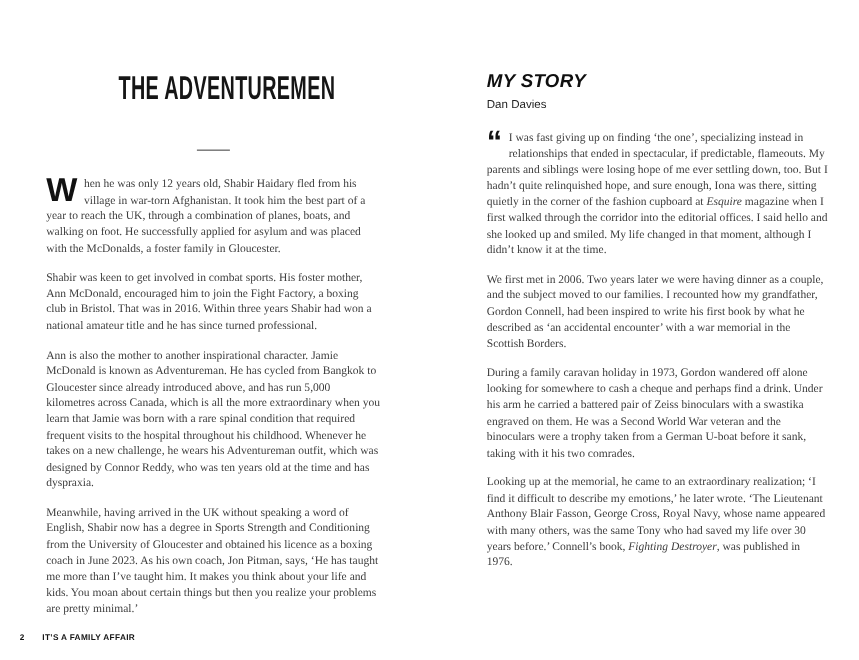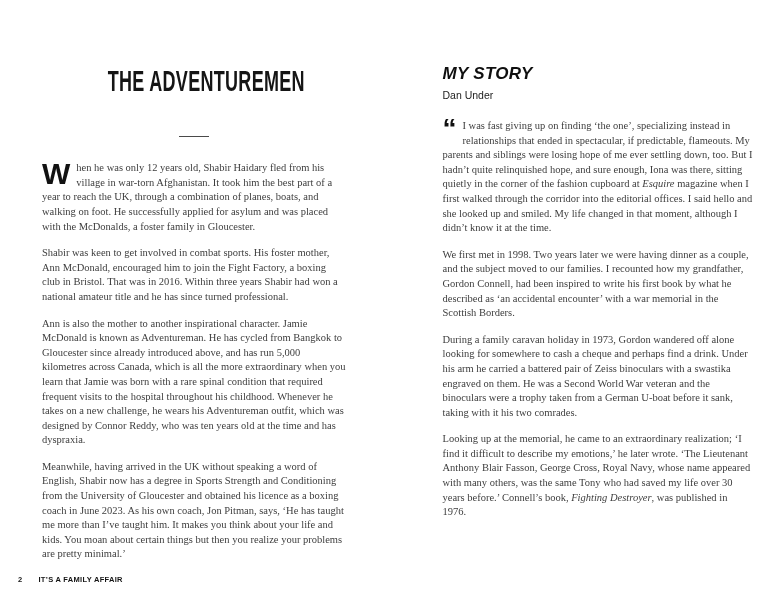--- a/index.html
+++ b/index.html
@@ -122,26 +122,26 @@
     </div>
 
     <div class="footer footer-left">
       <span>2</span>
       <span>IT’S A FAMILY AFFAIR</span>
     </div>
   </section>
 
   <section class="page page-right">
     <h2 class="my-story">MY STORY</h2>
-    <div class="byline">Dan Under</div>
+    <div class="byline">Dan Davies</div>
 
 
     <div class="body">
       <p><span class="quote-mark">“</span><span><span>I was fast giving up on finding ‘the one’, specializing instead in relationships that ended in spectacular, if predictable, flameouts. My parents and siblings were losing hope of me ever settling down, too. But I hadn’t quite relinquished hope, and sure enough, Iona was there, sitting quietly in the corner of the fashion cupboard at </span><em>Esquire</em><span> magazine when I first walked through the corridor into the editorial offices. I said hello and she looked up and smiled. My life changed in that moment, although I didn’t know it at the time.</span></span></p>
-      <p>We first met in 1998. Two years later we were having dinner as a couple, and the subject moved to our families. I recounted how my grandfather, Gordon Connell, had been inspired to write his first book by what he described as ‘an accidental encounter’ with a war memorial in the Scottish Borders.</p>
+      <p>We first met in 2006. Two years later we were having dinner as a couple, and the subject moved to our families. I recounted how my grandfather, Gordon Connell, had been inspired to write his first book by what he described as ‘an accidental encounter’ with a war memorial in the Scottish Borders.</p>
       <p>During a family caravan holiday in 1973, Gordon wandered off alone looking for somewhere to cash a cheque and perhaps find a drink. Under his arm he carried a battered pair of Zeiss binoculars with a swastika engraved on them. He was a Second World War veteran and the binoculars were a trophy taken from a German U-boat before it sank, taking with it his two comrades.</p>
       <p><span>Looking up at the memorial, he came to an extraordinary realization; ‘I find it difficult to describe my emotions,’ he later wrote. ‘The Lieutenant Anthony Blair Fasson, George Cross, Royal Navy, whose name appeared with many others, was the same Tony who had saved my life over 30 years before.’ Connell’s book, </span><em>Fighting Destroyer</em><span>, was published in 1976.</span></p>
     </div>
 
     <div class="footer footer-right">
       <span>IT’S A FAMILY AFFAIR</span>
       <span>3</span>
     </div>
   </section>
 

